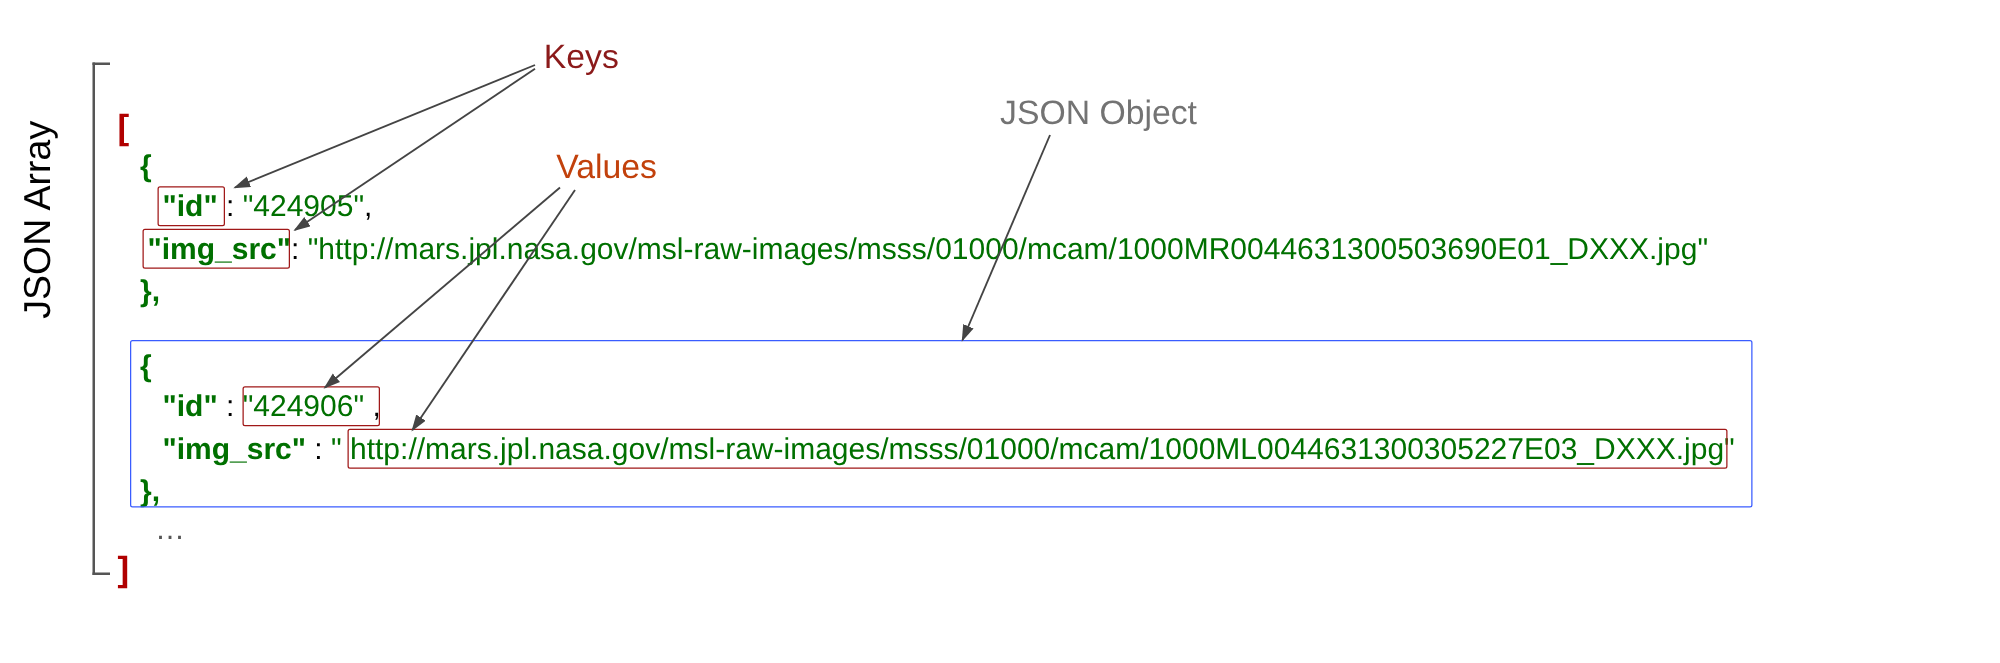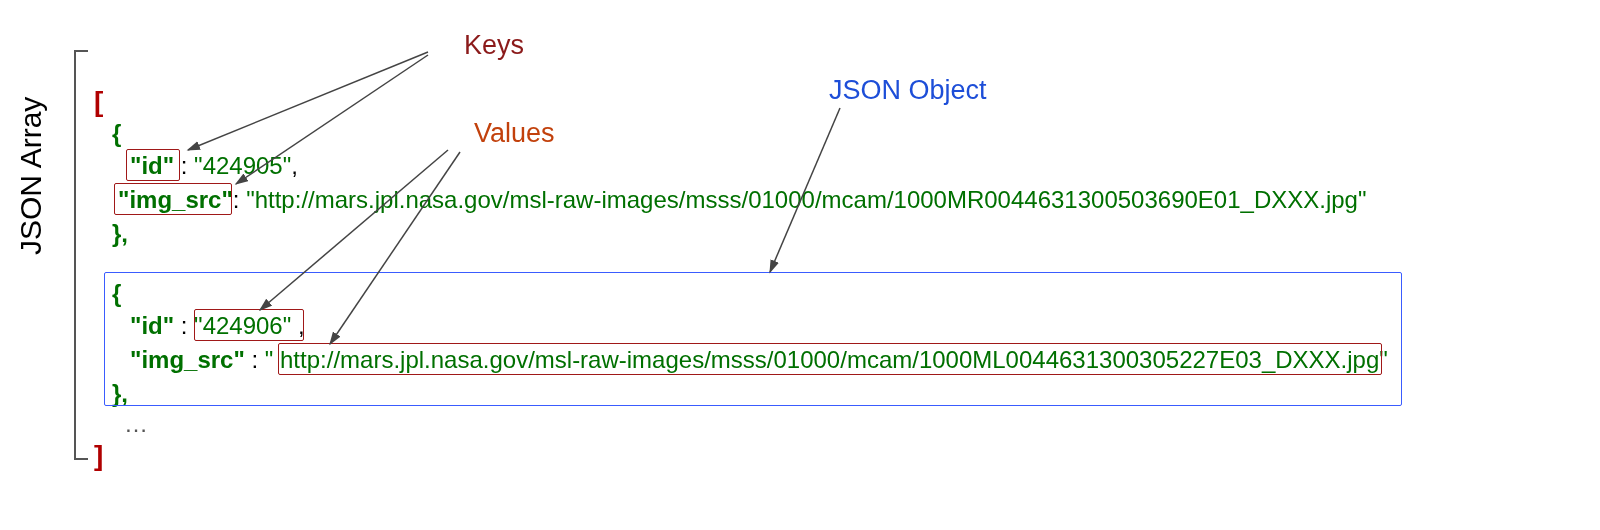--- a/index.html
+++ b/index.html
@@ -52,25 +52,24 @@
     bottom: 0;
     width: 2px;
     background: #555;
   }
 
   
   .annot {
     position: absolute;
     font-size: 27px;
     white-space: nowrap;
-    margin-left: 29px;
   }
   .annot.keys   { color: #8b1a1a; }
   .annot.values { color: #c2410c; }
-  .annot.obj    { color: #1d4ed8; }
+  .annot.obj    { color: #737373; }
 
   
   .json {
     position: absolute;
     left: 94px;
     font-size: 24px;
     white-space: nowrap;
     color: #007000;
   }
   .brack { color: #b00000; font-weight: bold; font-size: 28px; }

